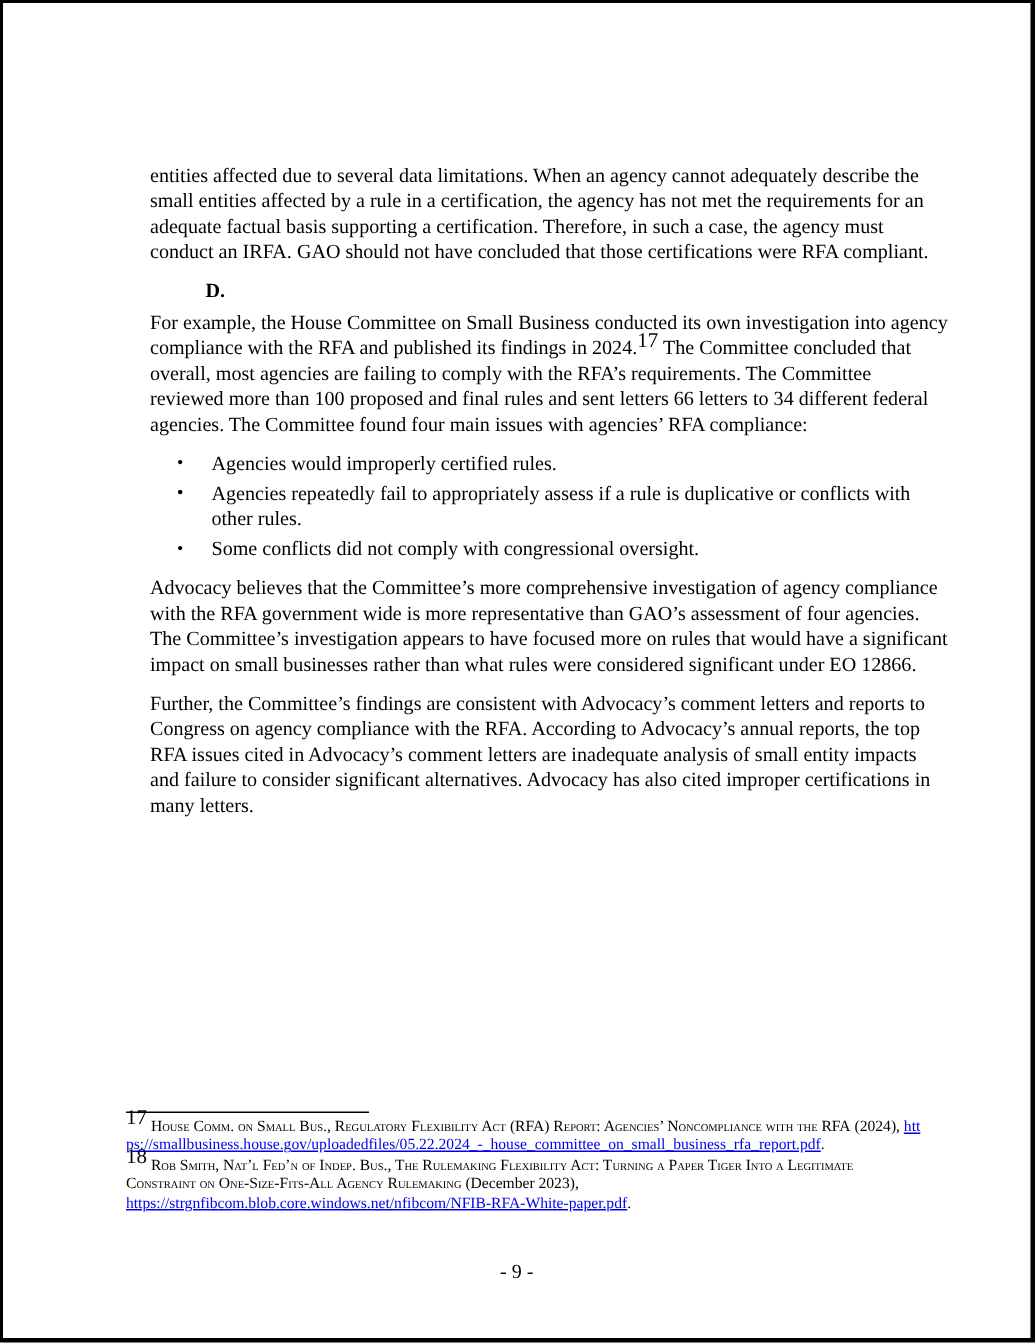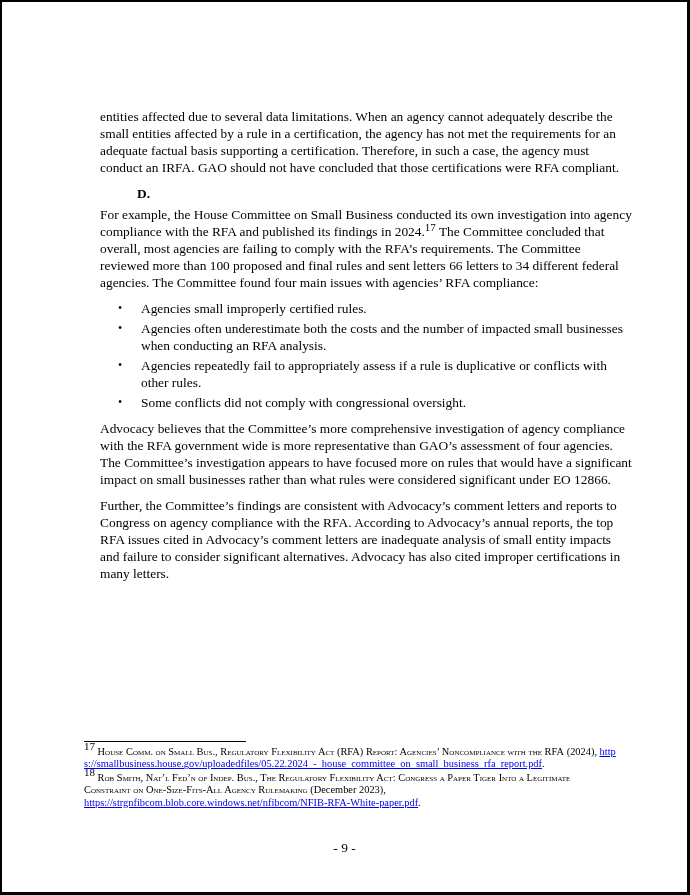--- a/index.html
+++ b/index.html
@@ -23,21 +23,21 @@
       font-weight: bold; margin: 0 0 4px 0; padding-left: 37px;
       display: flex;
     }
     .heading .num { width: 42px; flex: 0 0 42px; }
     .heading .txt { flex: 1; }
     ul.bullets { list-style: none; margin: 0 0 9px 0; padding: 0; }
     ul.bullets li { position: relative; padding-left: 41px; margin-bottom: 3px; }
     ul.bullets li .dot {
       position: absolute; left: 18px; top: 0; font-size: 12px;
     }
-    sup { font-size: 11px; line-height: 0; vertical-align: 5px; }
+    sup { font-size: 14px; line-height: 0; vertical-align: 5px; }
     .fn-rule {
       position: absolute; left: 82px; top: 739px; width: 162px; height: 1px; background: #000;
     }
     .footnotes {
       position: absolute; left: 82px; top: 744px; width: 532px;
       font-size: 10.4px; line-height: 12.4px;
     }
     .fn { margin: 0 0 1px 0; }
     .sc { font-variant: small-caps; }
     a.link { color: #0000ee; text-decoration: underline; }
@@ -54,31 +54,31 @@
     <p>entities affected due to several data limitations. When an agency cannot adequately describe the small entities affected by a rule in a certification, the agency has not met the requirements for an adequate factual basis supporting a certification. Therefore, in such a case, the agency must conduct an IRFA. GAO should not have concluded that those certifications were RFA compliant.</p>
 
     <div class="heading">
       <span class="num">D.</span>
     </div>
 
 
     <p><span>For example, the House Committee on Small Business conducted its own investigation into agency compliance with the RFA and published its findings in 2024.</span><sup>17</sup><span> The Committee concluded that overall, most agencies are failing to comply with the RFA’s requirements. The Committee reviewed more than 100 proposed and final rules and sent letters 66 letters to 34 different federal agencies. The Committee found four main issues with agencies’ RFA compliance:</span></p>
 
     <ul class="bullets">
-      <li><span class="dot">•</span><span>Agencies small improperly certified rules.</span></li>
-      <li><span class="dot">•</span><span>Agencies often underestimate both the costs and the number of impacted small businesses when conducting an RFA analysis.</span></li>
+      <li><span class="dot">•</span><span>Agencies would improperly certified rules.</span></li>
+      <li><span class="dot">•</span></li>
       <li><span class="dot">•</span><span>Agencies repeatedly fail to appropriately assess if a rule is duplicative or conflicts with other rules.</span></li>
       <li><span class="dot">•</span><span>Some conflicts did not comply with congressional oversight.</span></li>
     </ul>
 
     <p>Advocacy believes that the Committee’s more comprehensive investigation of agency compliance with the RFA government wide is more representative than GAO’s assessment of four agencies. The Committee’s investigation appears to have focused more on rules that would have a significant impact on small businesses rather than what rules were considered significant under EO 12866.</p>
     <p>Further, the Committee’s findings are consistent with Advocacy’s comment letters and reports to Congress on agency compliance with the RFA. According to Advocacy’s annual reports, the top RFA issues cited in Advocacy’s comment letters are inadequate analysis of small entity impacts and failure to consider significant alternatives. Advocacy has also cited improper certifications in many letters.</p>
   </div>
 
   <div class="fn-rule"></div>
 
   <div class="footnotes">
     <div class="fn"><sup>17</sup> <span class="sc">House Comm. on Small Bus., Regulatory Flexibility Act (RFA) Report: Agencies’ Noncompliance with the RFA</span><span> (2024), </span><a class="link" style="word-break: break-all;">https://smallbusiness.house.gov/uploadedfiles/05.22.2024_-_house_committee_on_small_business_rfa_report.pdf</a><span>.</span></div>
-    <div class="fn"><sup>18</sup> <span class="sc">Rob Smith, Nat’l Fed’n of Indep. Bus., The Regulatory Flexibility Act: Congress a Paper Tiger Into a Legitimate Constraint on One-Size-Fits-All Agency Rulemaking</span><span> (December 2023), </span><a class="link">https://strgnfibcom.blob.core.windows.net/nfibcom/NFIB-RFA-White-paper.pdf</a><span>.</span></div>
+    <div class="fn"><sup>18</sup> <span class="sc">Rob Smith, Nat’l Fed’n of Indep. Bus., The Rulemaking Flexibility Act: Turning a Paper Tiger Into a Legitimate Constraint on One-Size-Fits-All Agency Rulemaking</span><span> (December 2023), </span><a class="link">https://strgnfibcom.blob.core.windows.net/nfibcom/NFIB-RFA-White-paper.pdf</a><span>.</span></div>
   </div>
 
   <div class="page-num">- 9 -</div>
 </div>
 
 </body></html>

